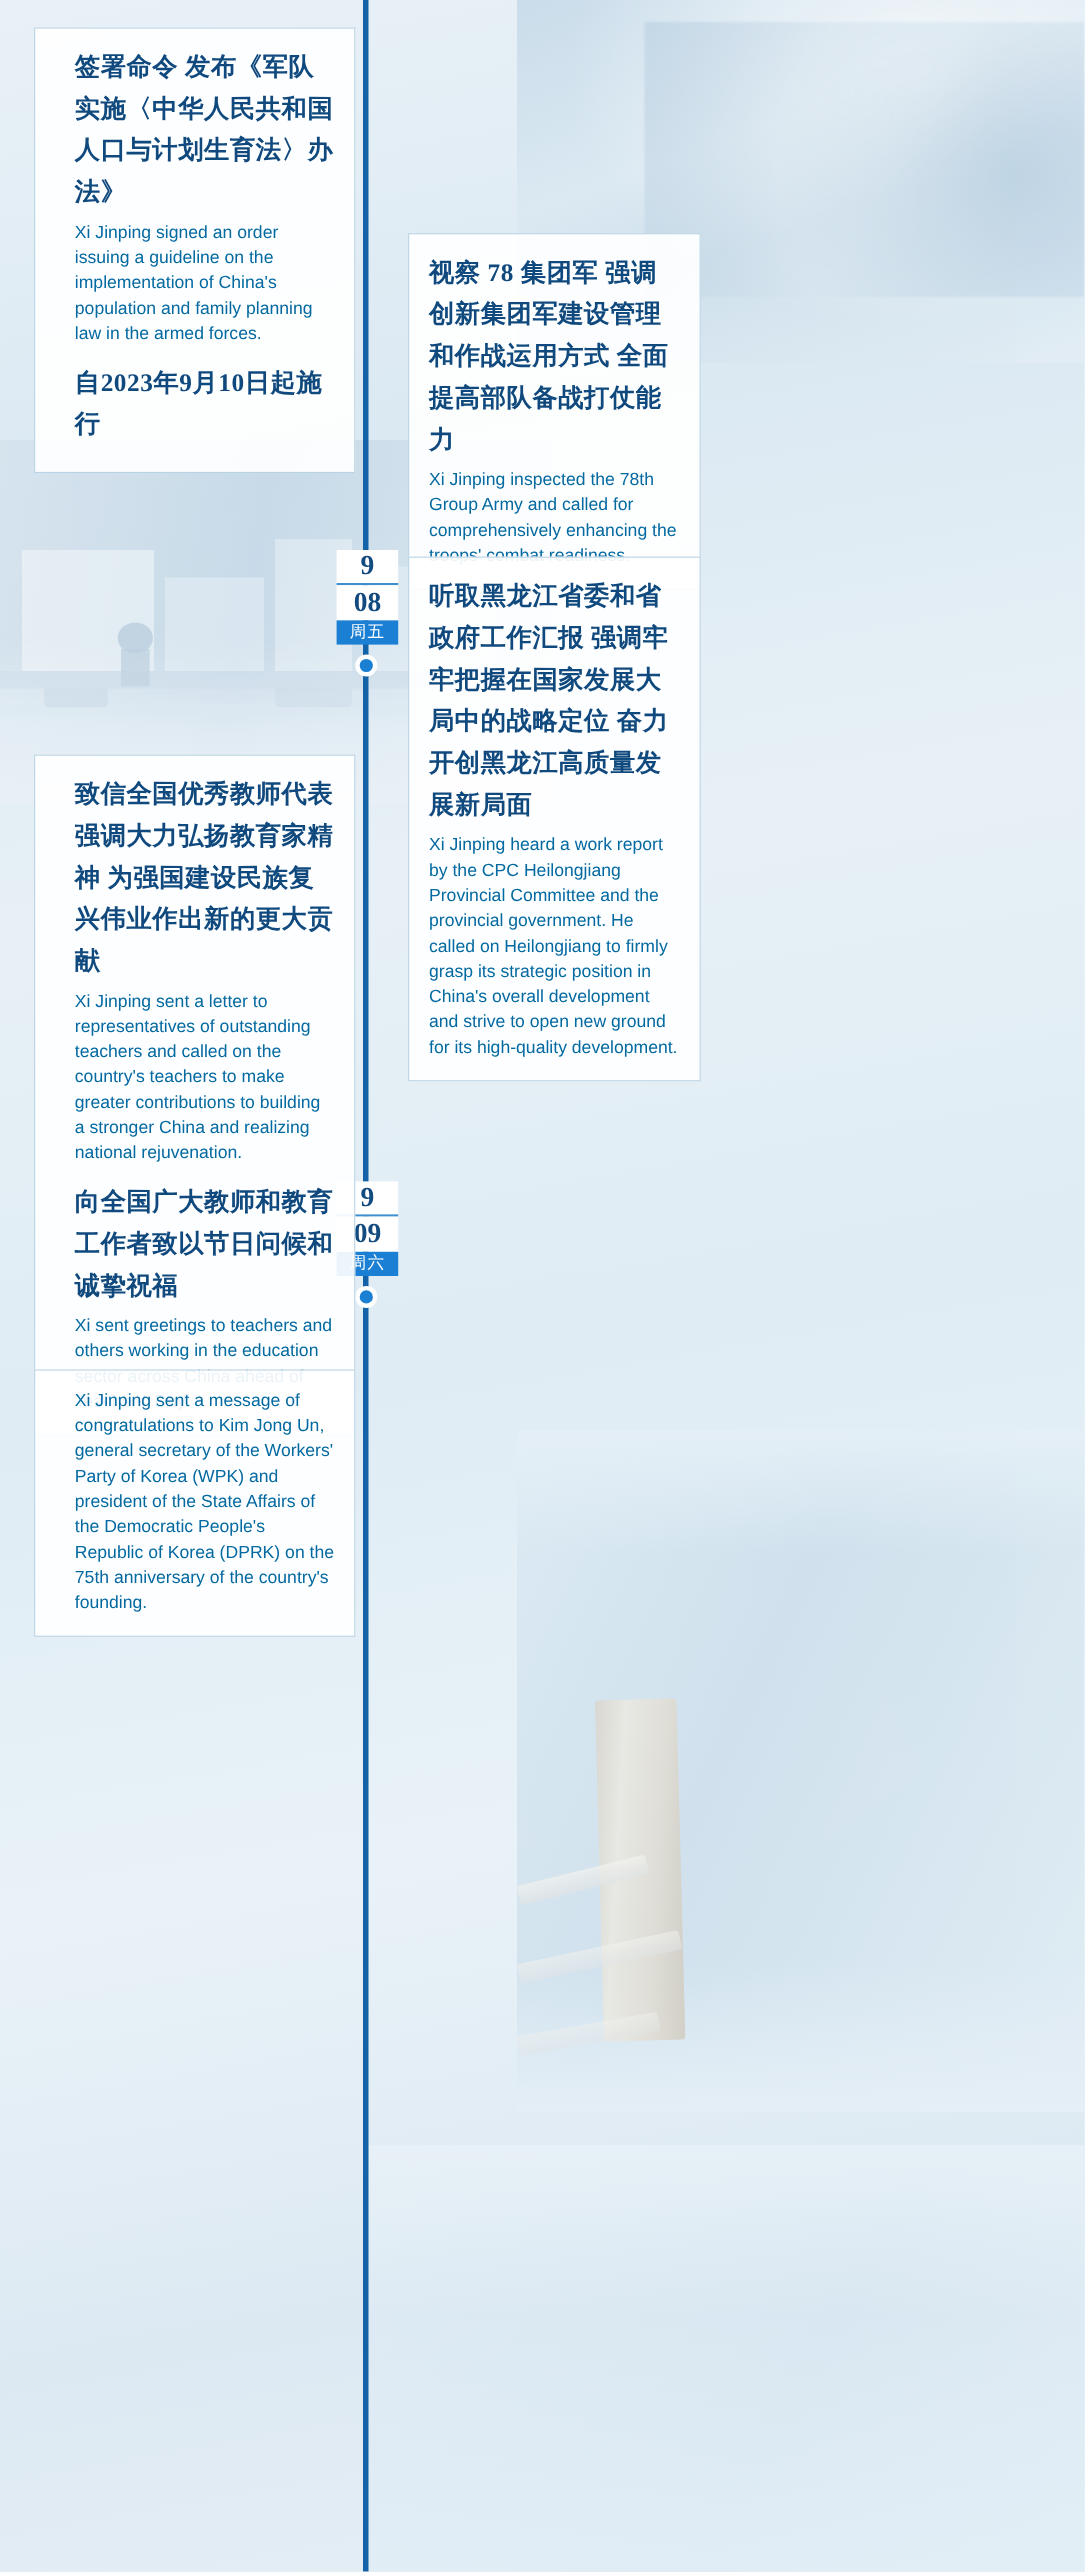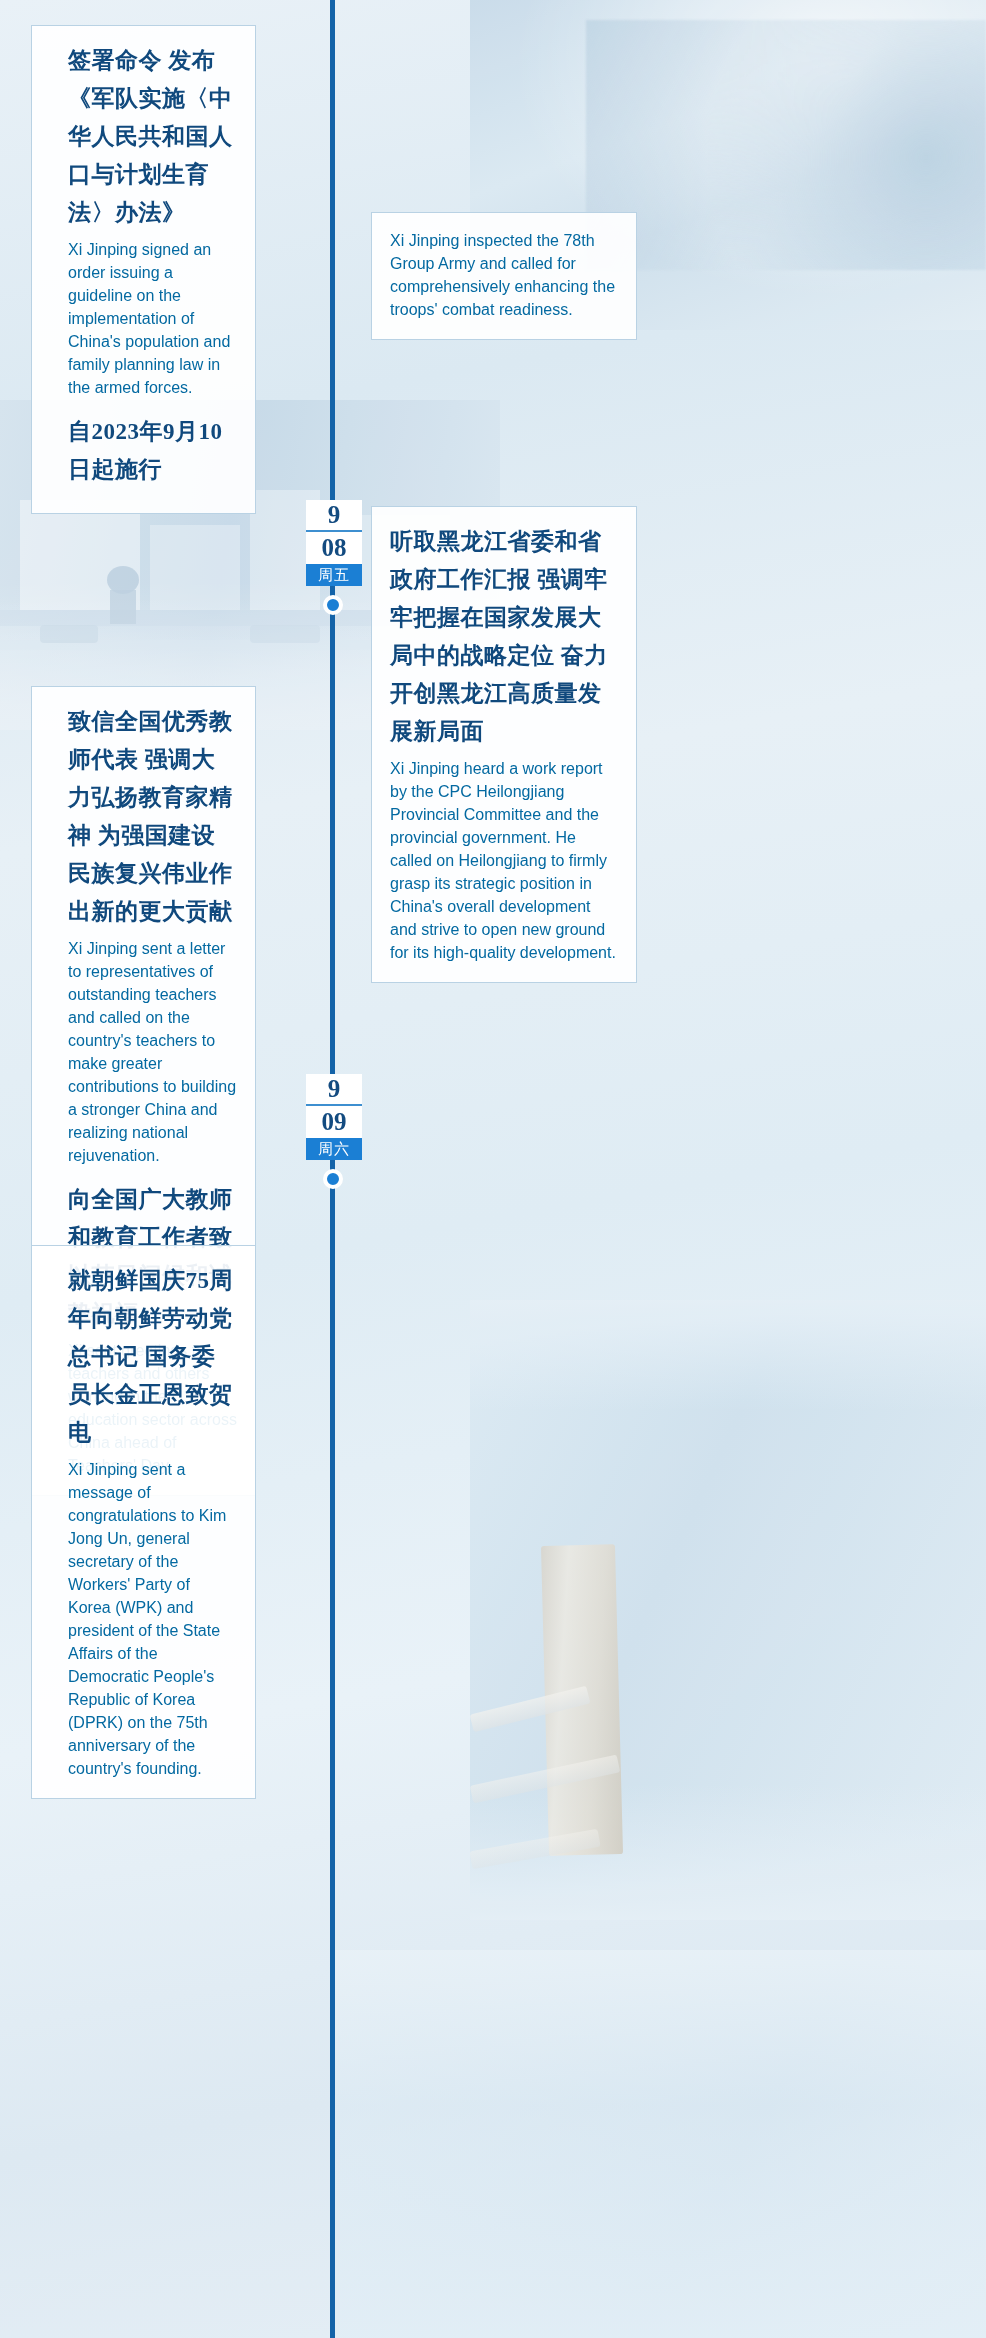--- a/index.html
+++ b/index.html
@@ -147,21 +147,21 @@
   }
 
   
   .card {
     position: absolute;
     box-sizing: border-box;
     background: rgba(255,255,255,0.92);
     border: 1px solid #b9d2e4;
     padding: 16px 18px 18px 18px;
   }
-  .card.left  { left: 31px;  width: 225px; padding-left: 36px; }
+  .card.left  { left: 31px;  width: 292px; padding-left: 36px; }
   .card.right { left: 371px; width: 266px; }
 
   .cn {
     font-family: "Liberation Serif", serif;
     color: #10497d;
     font-size: 23px;
     line-height: 38px;
     font-weight: bold;
     letter-spacing: 0.5px;
     margin: 0 0 6px 0;
@@ -221,33 +221,33 @@
     <div class="dot"></div>
   </div>
 
   <div class="card left" style="top:25px">
     <p class="cn">签署命令 发布《军队实施〈中华人民共和国人口与计划生育法〉办法》</p>
     <p class="en">Xi Jinping signed an order issuing a guideline on the implementation of China's population and family planning law in the armed forces.</p>
     <p class="cn">自2023年9月10日起施行</p>
   </div>
 
   <div class="card right" style="top:212px">
+    <p class="cn">视察 78 集团军 强调创新集团军建设管理和作战运用方式 全面提高部队备战打仗能力</p>
     <p class="en">Xi Jinping inspected the 78th Group Army and called for comprehensively enhancing the troops' combat readiness.</p>
   </div>
 
   <div class="card right" style="top:506px">
     <p class="cn">听取黑龙江省委和省政府工作汇报 强调牢牢把握在国家发展大局中的战略定位 奋力开创黑龙江高质量发展新局面</p>
     <p class="en">Xi Jinping heard a work report by the CPC Heilongjiang Provincial Committee and the provincial government. He called on Heilongjiang to firmly grasp its strategic position in China's overall development and strive to open new ground for its high-quality development.</p>
   </div>
 
   <div class="card left" style="top:686px">
     <p class="cn">致信全国优秀教师代表 强调大力弘扬教育家精神 为强国建设民族复兴伟业作出新的更大贡献</p>
     <p class="en">Xi Jinping sent a letter to representatives of outstanding teachers and called on the country's teachers to make greater contributions to building a stronger China and realizing national rejuvenation.</p>
     <p class="cn">向全国广大教师和教育工作者致以节日问候和诚挚祝福</p>
     <p class="en">Xi sent greetings to teachers and others working in the education sector across China ahead of Teachers' Day.</p>
   </div>
 
   <div class="card left" style="top:1245px">
-    <p class="cn">就朝鲜国庆75周年向朝鲜劳动党总书记 国务委员长金正恩致贺电</p>
     <p class="en">Xi Jinping sent a message of congratulations to Kim Jong Un, general secretary of the Workers' Party of Korea (WPK) and president of the State Affairs of the Democratic People's Republic of Korea (DPRK) on the 75th anniversary of the country's founding.</p>
   </div>
 
 </div>
 
 </body></html>

